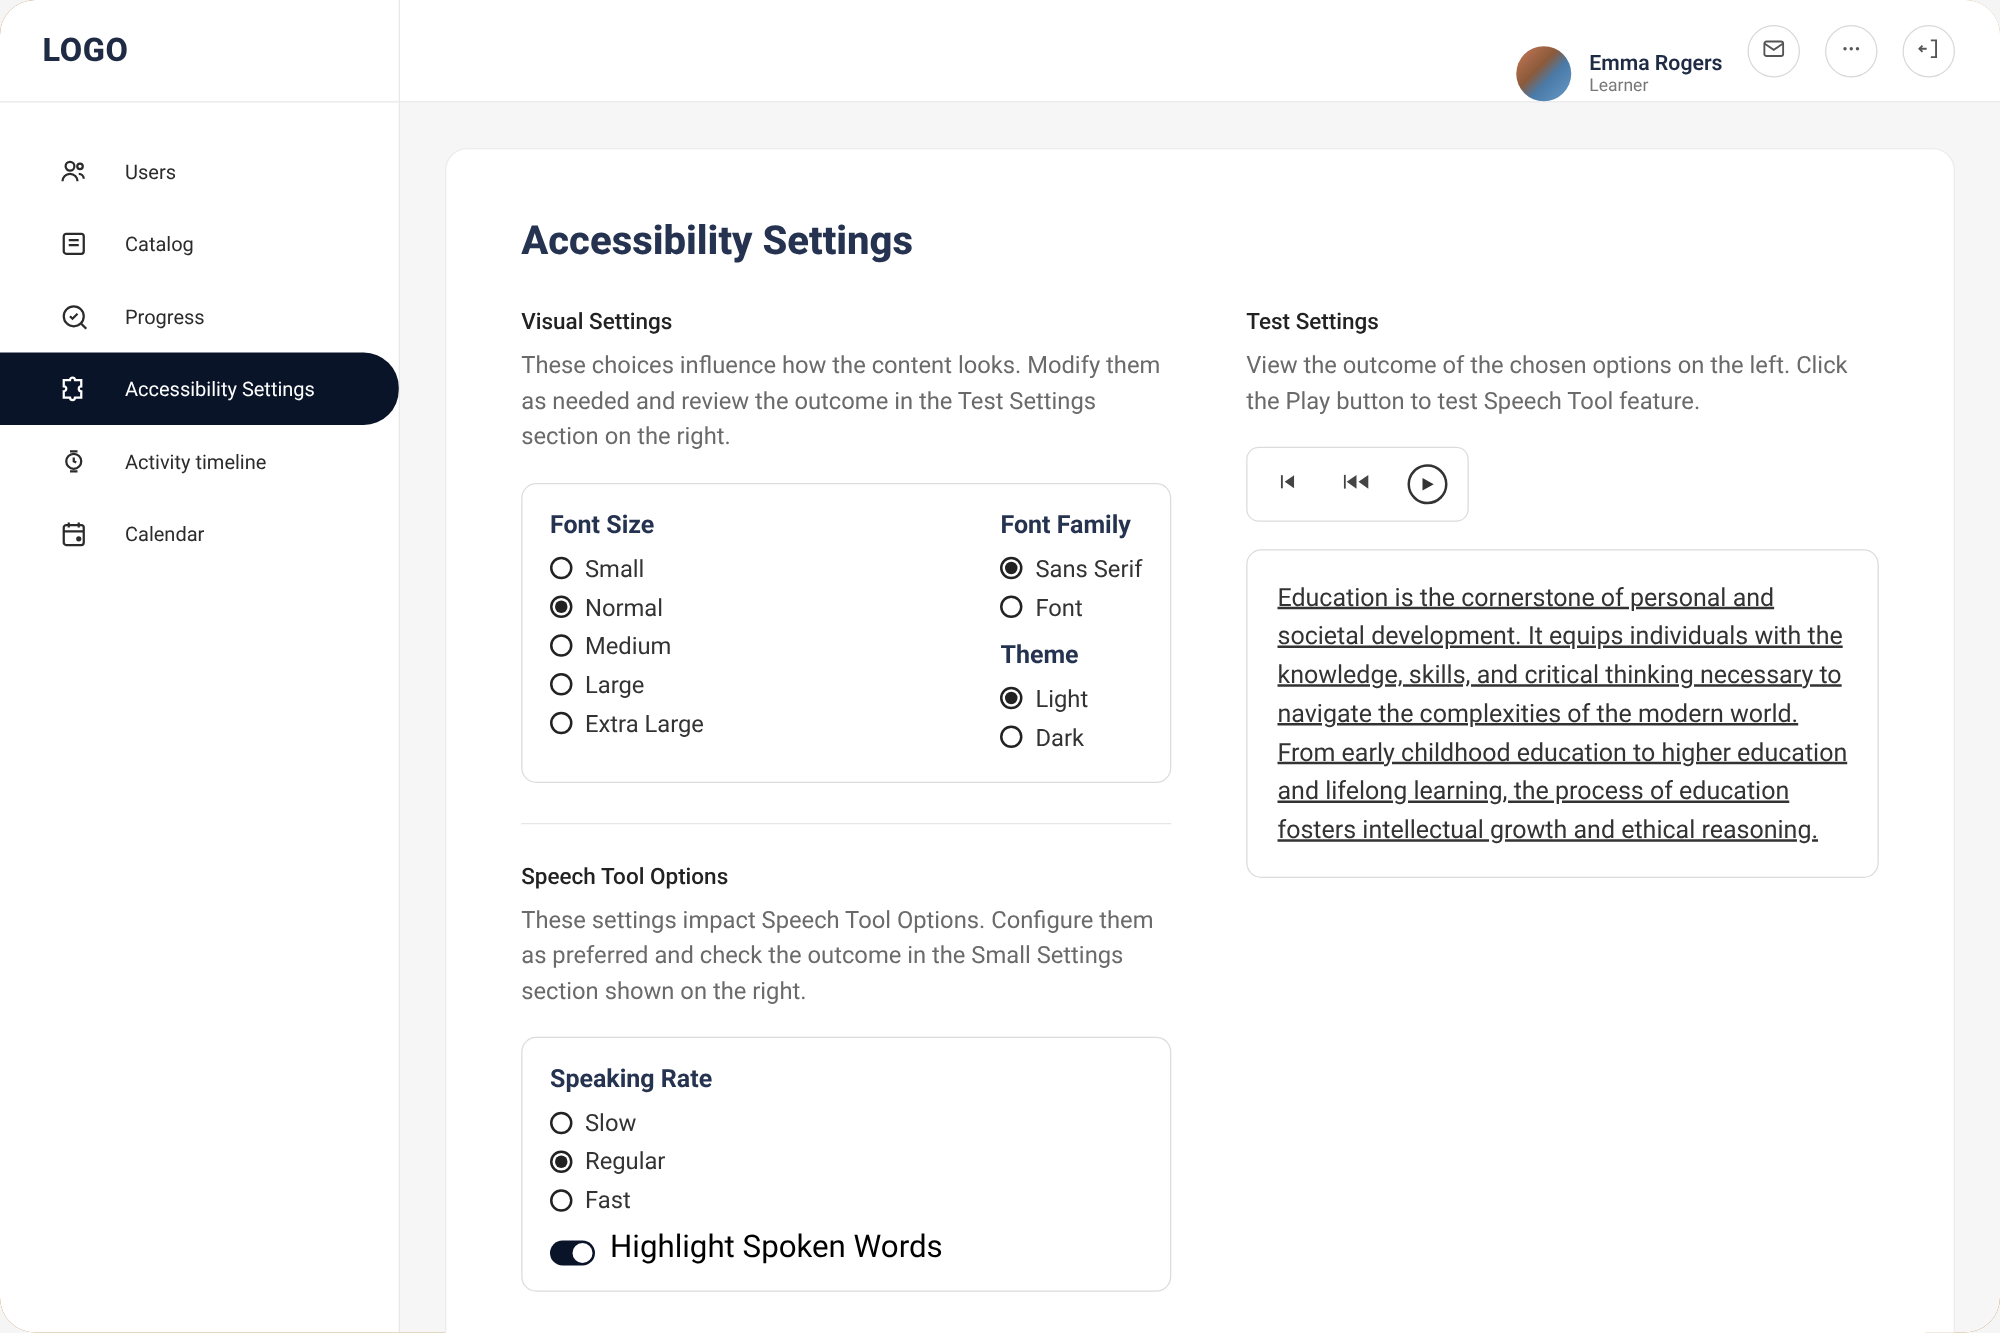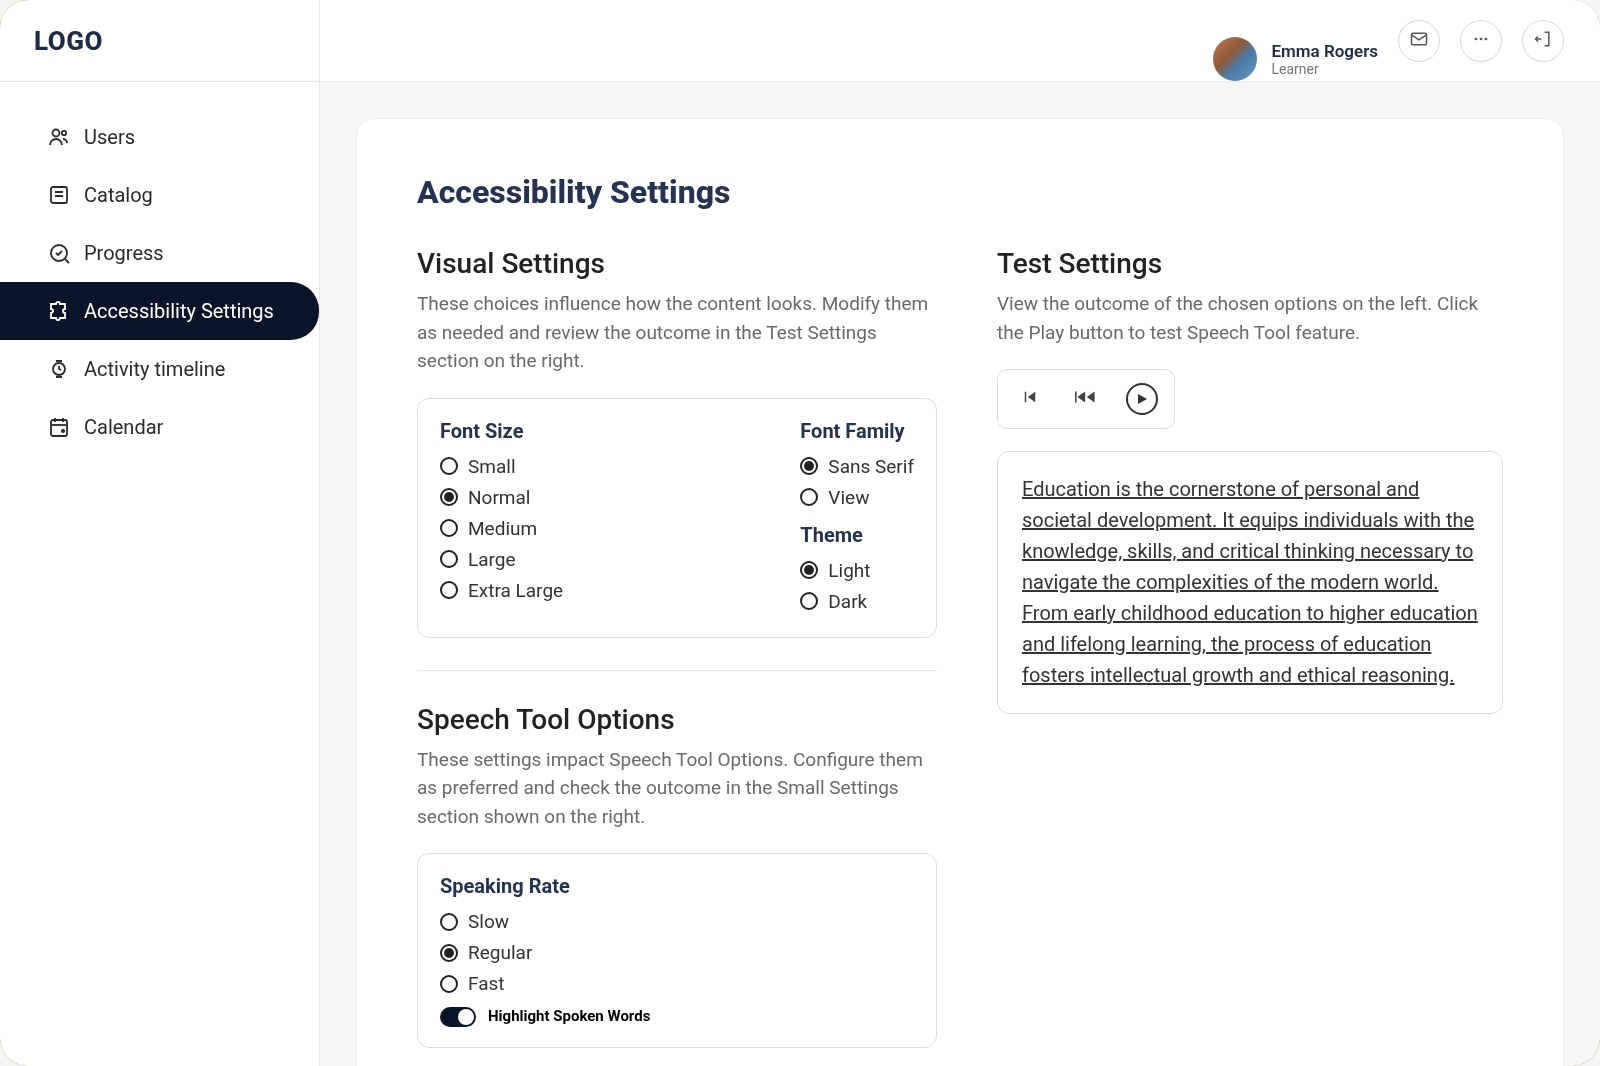--- a/index.html
+++ b/index.html
@@ -38,23 +38,23 @@
       font-weight: 800;
       color: #1f2b45;
       letter-spacing: 0.5px;
     }
     .nav {
       padding-top: 26px;
     }
     .nav-item {
       display: flex;
       align-items: center;
-      gap: 12px;
+      gap: 28px;
       padding: 16px 20px 16px 46px;
-      font-size: 20px;
+      font-size: 16px;
       color: #2b2b2b;
       cursor: pointer;
     }
     .nav-item.active {
       background: #0a1428;
       color: #fff;
       border-top-right-radius: 28px;
       border-bottom-right-radius: 28px;
       margin-right: 0;
     }
@@ -127,21 +127,21 @@
       margin-bottom: 36px;
     }
     .cols {
       display: flex;
       gap: 60px;
     }
     .col-left { width: 520px; flex-shrink: 0; }
     .col-right { flex: 1; }
 
     .section-title {
-      font-size: 28px;
+      font-size: 18px;
       font-weight: 500;
       color: #222;
       margin-bottom: 10px;
     }
     .section-desc {
       font-size: 19px;
       color: #6a6a6a;
       line-height: 1.5;
       margin-bottom: 22px;
     }
@@ -186,25 +186,24 @@
     }
 
     .divider {
       height: 1px;
       background: #e6e6e6;
       margin: 32px 0;
     }
 
     .toggle-row {
       display: flex;
-      align-items: flex-start;
+      align-items: flex-end;
       gap: 12px;
       padding-top: 8px;
-      font-size: 15px;
-      font-weight: bold;
+      font-size: 25px;
     }
     .toggle {
       width: 36px; height: 20px;
       background: #0a1428;
       border-radius: 10px;
       position: relative;
       cursor: pointer;
     }
     .toggle::after {
       content: '';
@@ -394,21 +393,21 @@
                     </div>
                 </div>
                 <div>
                   <div class="opt-heading">Font Family</div>
                   <div class="radio-row">
                       <span class="radio checked"></span>
                       <span>Sans Serif</span>
                     </div>
                   <div class="radio-row">
                       <span class="radio"></span>
-                      <span>View</span>
+                      <span>Font</span>
                     </div>
 
                   <div class="opt-heading mt">Theme</div>
                   <div class="radio-row">
                       <span class="radio checked"></span>
                       <span>Light</span>
                     </div>
                   <div class="radio-row">
                       <span class="radio"></span>
                       <span>Dark</span>

